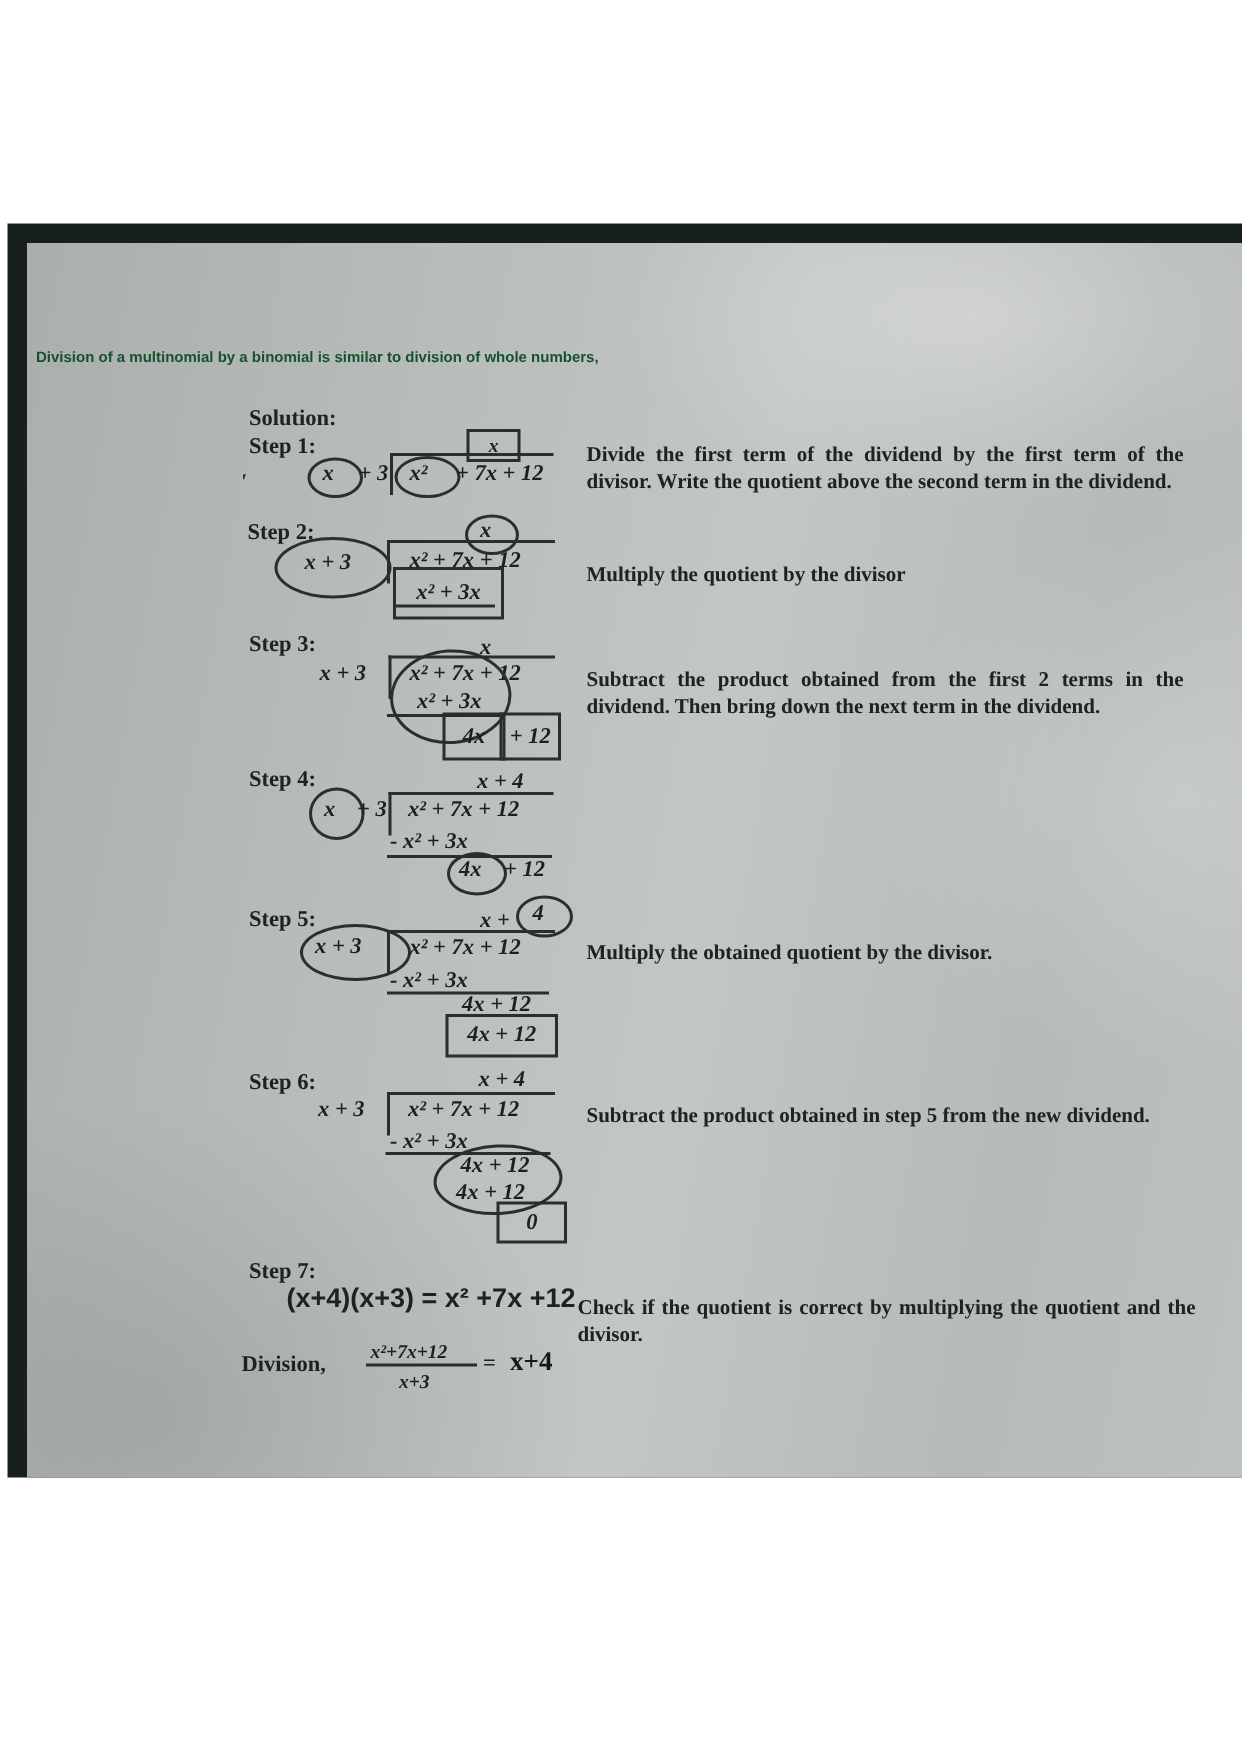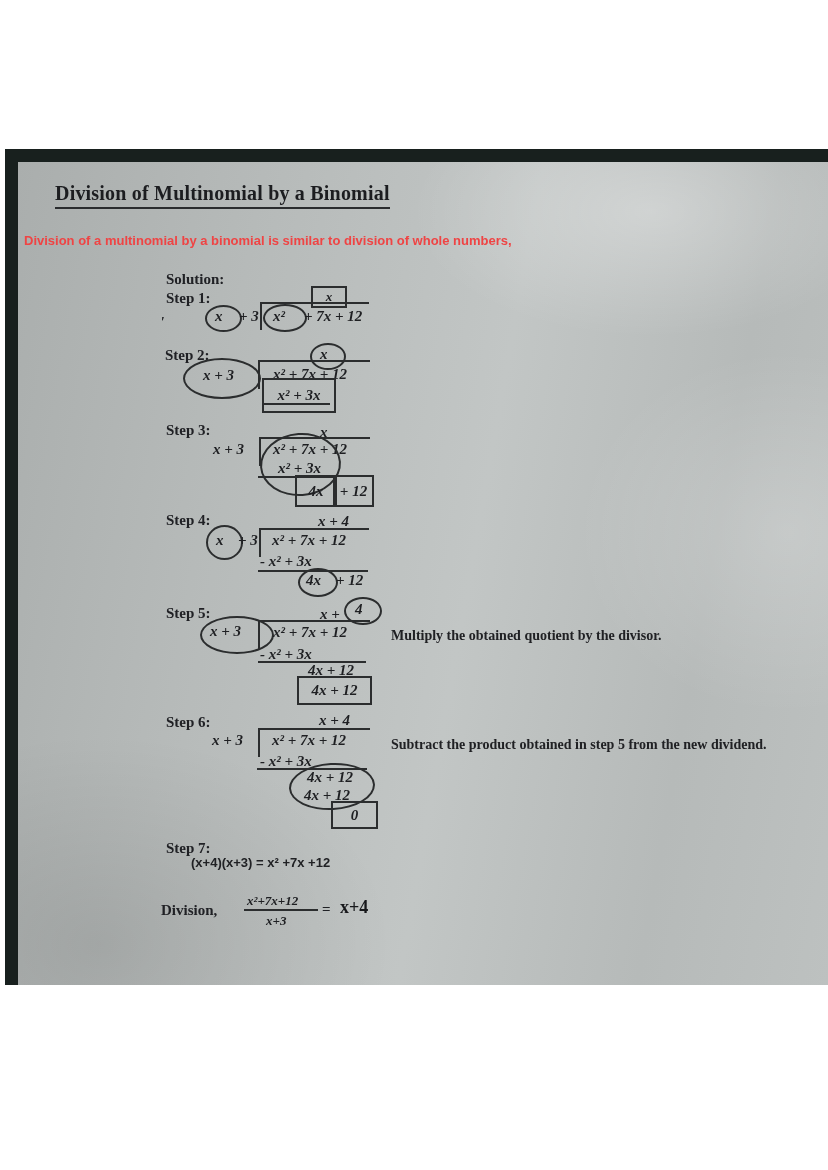--- a/index.html
+++ b/index.html
@@ -8,74 +8,76 @@
   .abs{position:absolute;}
   .photo{position:absolute;left:5px;top:149px;width:823px;height:836px;background:#18201e;}
   .paper{position:absolute;left:18px;top:162px;width:810px;height:823px;
     background:
       radial-gradient(ellipse 340px 180px at 78% 6%, rgba(255,255,255,0.30), rgba(255,255,255,0) 70%),
       radial-gradient(ellipse 300px 260px at 95% 45%, rgba(255,255,255,0.20), rgba(255,255,255,0) 70%),
       radial-gradient(ellipse 420px 300px at 10% 95%, rgba(0,0,0,0.10), rgba(0,0,0,0) 70%),
       linear-gradient(100deg,#aaaead 0%,#b7bbba 28%,#c2c6c5 55%,#b6bab9 80%,#bdc1c0 100%);}
   .title{font-weight:bold;font-size:20px;color:#1c1d20;letter-spacing:0.2px;
          border-bottom:2.5px solid #2a2c2e;padding-bottom:2px;white-space:nowrap;}
-  .intro{font-family:"Liberation Sans",sans-serif;font-weight:bold;font-size:13px;color:#ef4444;white-space:nowrap;}
+  .intro{font-family:"Liberation Sans",sans-serif;font-weight:bold;font-size:10px;color:#14532d;white-space:nowrap;}
   .steplabel{font-weight:bold;font-size:15px;color:#202125;white-space:nowrap;}
   .math{font-weight:bold;font-style:italic;font-size:15px;color:#1e1f22;white-space:nowrap;line-height:1.1;}
   .math-sm{font-weight:bold;font-style:italic;font-size:13px;color:#1e1f22;white-space:nowrap;}
   .expl{font-weight:bold;font-size:14px;line-height:18.4px;color:#202124;text-align:justify;}
   .circle{border:2px solid #2b2d2e;border-radius:50%;background:transparent;}
   .box{border:2px solid #2b2d2e;background:transparent;display:flex;align-items:center;justify-content:center;}
   .bracket{border-top:2px solid #2b2d2e;border-left:2px solid #2b2d2e;}
   .hline{border-top:2px solid #2b2d2e;height:0;}
-  .eq{font-family:"Liberation Sans",sans-serif;font-weight:bold;font-size:13px;color:#202124;white-space:nowrap;}
+  .eq{font-family:"Liberation Sans",sans-serif;font-weight:bold;font-size:18px;color:#202124;white-space:nowrap;}
   .big{font-size:18px;font-weight:bold;color:#17181b;}
 </style>
 </head>
 <body>
 
 <div id="root">
   <div class="photo"></div>
   <div class="paper"></div>
 
-  <div class="abs title" style="left:55px;top:182px">Division of Multinomial by a Binomial</div>
   <div class="abs intro" style="left:24px;top:233px">Division of a multinomial by a binomial is similar to division of whole numbers,</div>
   <div class="abs steplabel" style="left:166px;top:271px">Solution:</div>
 
   <div class="abs steplabel" style="left:166px;top:290px">Step 1:</div>
   <div class="abs math" style="left:160px;top:314px">'</div>
   <div class="abs circle" style="left:205px;top:305px;width:33px;height:23px"></div>
   <div class="abs math" style="left:215px;top:308px">x</div>
   <div class="abs math" style="left:239px;top:308px">+ 3</div>
   <div class="abs bracket" style="left:260px;top:302px;width:107px;height:26px"></div>
   <div class="abs circle" style="left:263px;top:304px;width:40px;height:24px"></div>
   <div class="abs math" style="left:273px;top:308px">x²</div>
   <div class="abs math" style="left:304px;top:308px">+ 7x + 12</div>
   <div class="abs box math-sm" style="left:311px;top:286px;width:32px;height:18px">x</div>
+  <div class="abs expl" style="left:391px;top:295px;width:398px">Divide the first term of the dividend by the first term of the divisor. Write the quotient above the second term in the dividend.</div>
 
   <div class="abs steplabel" style="left:165px;top:347px">Step 2:</div>
   <div class="abs circle" style="left:310px;top:343px;width:32px;height:23px"></div>
   <div class="abs math" style="left:320px;top:346px">x</div>
   <div class="abs circle" style="left:183px;top:358px;width:74px;height:37px"></div>
   <div class="abs math" style="left:203px;top:367px">x + 3</div>
   <div class="abs bracket" style="left:258px;top:360px;width:110px;height:27px"></div>
   <div class="abs math" style="left:273px;top:366px">x² + 7x + 12</div>
   <div class="abs box math" style="left:262px;top:378px;width:70px;height:31px">x² + 3x</div>
   <div class="abs hline" style="left:264px;top:403px;width:66px"></div>
+  <div class="abs expl" style="left:391px;top:375px;width:398px">Multiply the quotient by the divisor</div>
 
   <div class="abs steplabel" style="left:166px;top:422px">Step 3:</div>
   <div class="abs math" style="left:320px;top:424px">x</div>
   <div class="abs bracket" style="left:259px;top:437px;width:109px;height:27px"></div>
   <div class="abs math" style="left:213px;top:441px">x + 3</div>
   <div class="abs math" style="left:273px;top:441px">x² + 7x + 12</div>
   <div class="abs circle" style="left:260px;top:433px;width:77px;height:59px;transform:rotate(-4deg)"></div>
   <div class="abs math" style="left:278px;top:460px">x² + 3x</div>
   <div class="abs hline" style="left:258px;top:476px;width:77px"></div>
   <div class="abs box math" style="left:295px;top:475px;width:38px;height:28px">4x</div>
   <div class="abs box math" style="left:333px;top:475px;width:37px;height:28px">+ 12</div>
+  <div class="abs expl" style="left:391px;top:445px;width:398px">Subtract the product obtained from the first 2 terms in the dividend. Then bring down the next term in the dividend.</div>
 
   <div class="abs steplabel" style="left:166px;top:512px">Step 4:</div>
   <div class="abs math" style="left:318px;top:513px">x + 4</div>
   <div class="abs circle" style="left:206px;top:525px;width:33px;height:31px"></div>
   <div class="abs math" style="left:216px;top:532px">x</div>
   <div class="abs math" style="left:238px;top:532px">+ 3</div>
   <div class="abs bracket" style="left:259px;top:528px;width:108px;height:27px"></div>
   <div class="abs math" style="left:272px;top:532px">x² + 7x + 12</div>
   <div class="abs math" style="left:260px;top:553px">- x² + 3x</div>
   <div class="abs hline" style="left:258px;top:570px;width:110px"></div>
@@ -111,13 +113,14 @@
   <div class="abs expl" style="left:391px;top:736px;width:398px">Subtract the product obtained in step 5 from the new dividend.</div>
 
   <div class="abs steplabel" style="left:166px;top:840px">Step 7:</div>
   <div class="abs eq" style="left:191px;top:855px">(x+4)(x+3) = x² +7x +12</div>
   <div class="abs steplabel" style="left:161px;top:902px">Division,</div>
   <div class="abs math-sm" style="left:247px;top:893px">x²+7x+12</div>
   <div class="abs hline" style="left:244px;top:909px;width:74px"></div>
   <div class="abs math-sm" style="left:266px;top:913px">x+3</div>
   <div class="abs steplabel" style="left:322px;top:901px">=</div>
   <div class="abs big" style="left:340px;top:897px">x+4</div>
+  <div class="abs expl" style="left:385px;top:864px;width:412px">Check if the quotient is correct by multiplying the quotient and the divisor.</div>
 </div>
 
 </body></html>

